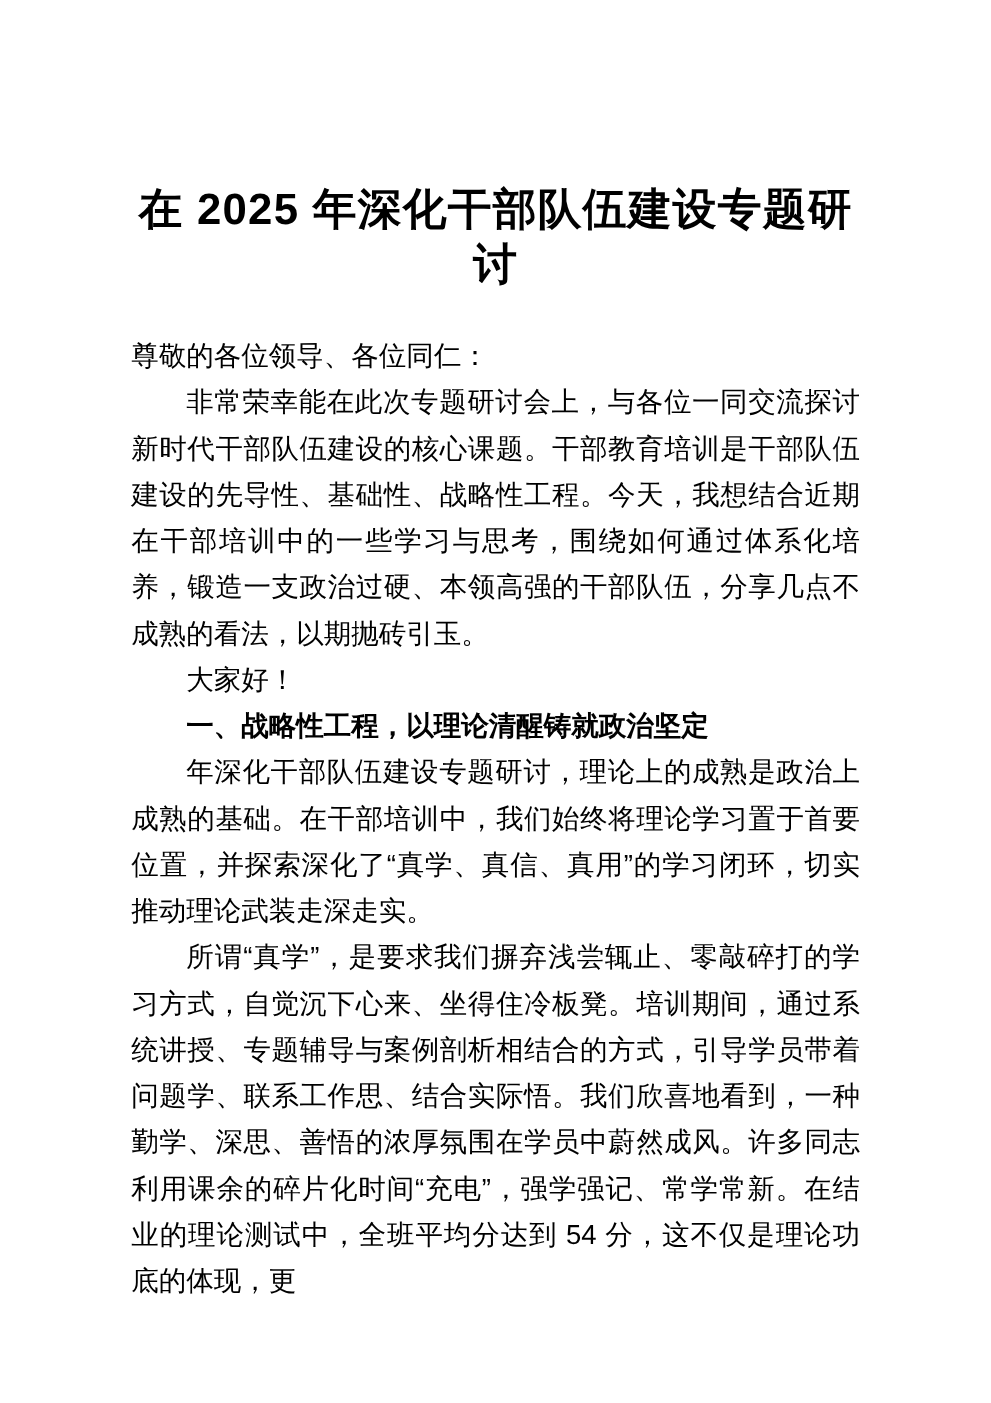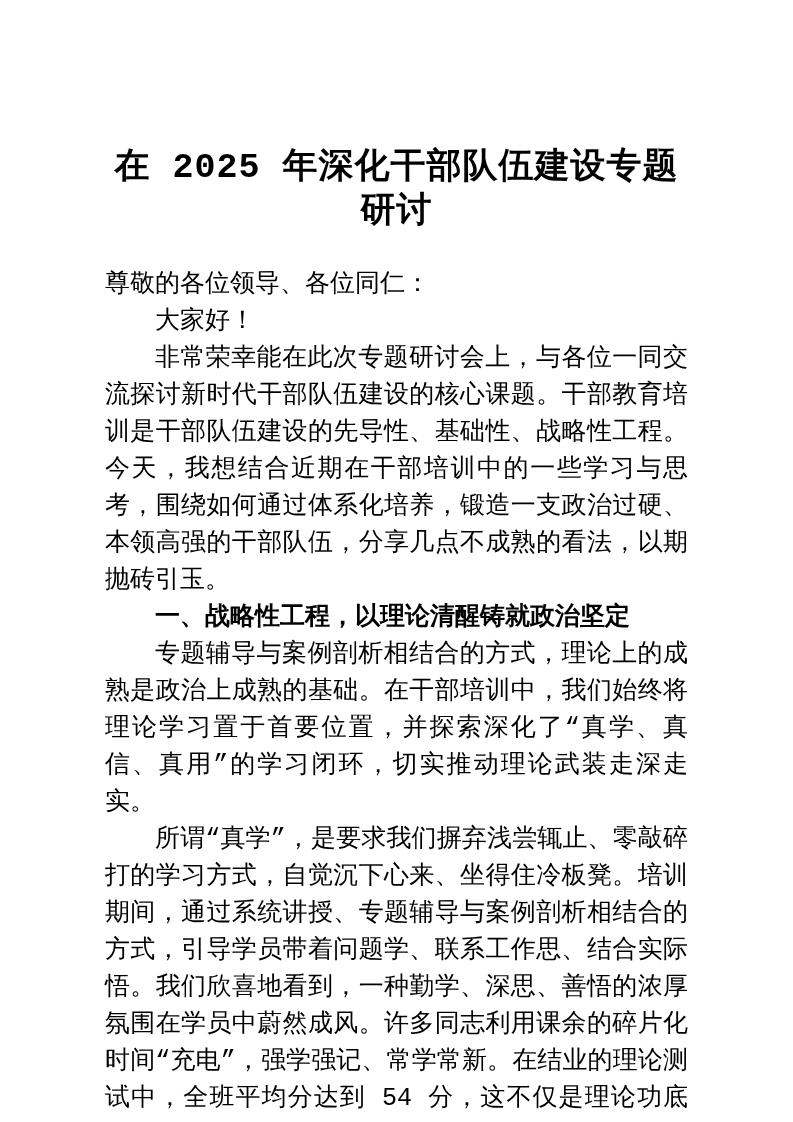--- a/index.html
+++ b/index.html
@@ -10,21 +10,21 @@
   .page {
     position: relative;
     width: 793px;
     height: 1122px;
     margin: 0;
     background: #ffffff;
     color: #000000;
     box-sizing: border-box;
     padding: 146px 105px 0 105px;
     overflow: hidden;
-    font-family: Liberation Mono, monospace;
+    font-family: Liberation Sans, sans-serif;
   }
   .doc-title {
     margin: 0 0 32px 0;
     font-size: 35px;
     line-height: 44px;
     font-weight: 700;
     text-align: center;
     letter-spacing: 1px;
   }
   .title-line {
@@ -33,21 +33,21 @@
   .doc-body {
     font-size: 21.5px;
     line-height: 37px;
   }
   .doc-body p,
   .doc-body h2 {
     margin: 0;
     padding: 0;
     text-align: justify;
     text-justify: inter-ideograph;
-    font-size: 25px;
+    font-size: 22px;
     line-height: 37px;
   }
   .salutation {
     text-indent: 0;
     font-weight: normal;
   }
   .para {
     text-indent: 2em;
     font-weight: normal;
   }
@@ -62,25 +62,25 @@
 <div class="page">
 
   <h1 class="doc-title">
     <span class="title-line">在 2025 年深化干部队伍建设专题研讨</span>
   </h1>
 
   <div class="doc-body">
 
     <p class="salutation">尊敬的各位领导、各位同仁：</p>
 
+    <p class="para">非常荣幸能在此次专题研讨会上，与各位一同交流探讨新时代干部队伍建设的核心课题。干部教育培训是干部队伍建设的先导性、基础性、战略性工程。今天，我想结合近期在干部培训中的一些学习与思考，围绕如何通过体系化培养，锻造一支政治过硬、本领高强的干部队伍，分享几点不成熟的看法，以期抛砖引玉。</p>
+
     <p class="para">大家好！</p>
-
-    <p class="para">非常荣幸能在此次专题研讨会上，与各位一同交流探讨新时代干部队伍建设的核心课题。干部教育培训是干部队伍建设的先导性、基础性、战略性工程。今天，我想结合近期在干部培训中的一些学习与思考，围绕如何通过体系化培养，锻造一支政治过硬、本领高强的干部队伍，分享几点不成熟的看法，以期抛砖引玉。</p>
 
     <h2 class="section-heading">一、战略性工程，以理论清醒铸就政治坚定</h2>
 
-    <p class="para">专题辅导与案例剖析相结合的方式，理论上的成熟是政治上成熟的基础。在干部培训中，我们始终将理论学习置于首要位置，并探索深化了“真学、真信、真用”的学习闭环，切实推动理论武装走深走实。</p>
+    <p class="para">年深化干部队伍建设专题研讨，理论上的成熟是政治上成熟的基础。在干部培训中，我们始终将理论学习置于首要位置，并探索深化了“真学、真信、真用”的学习闭环，切实推动理论武装走深走实。</p>
 
     <p class="para">所谓“真学”，是要求我们摒弃浅尝辄止、零敲碎打的学习方式，自觉沉下心来、坐得住冷板凳。培训期间，通过系统讲授、专题辅导与案例剖析相结合的方式，引导学员带着问题学、联系工作思、结合实际悟。我们欣喜地看到，一种勤学、深思、善悟的浓厚氛围在学员中蔚然成风。许多同志利用课余的碎片化时间“充电”，强学强记、常学常新。在结业的理论测试中，全班平均分达到 54 分，这不仅是理论功底的体现，更</p>
 
   </div>
 
 </div>
 
 </body></html>

